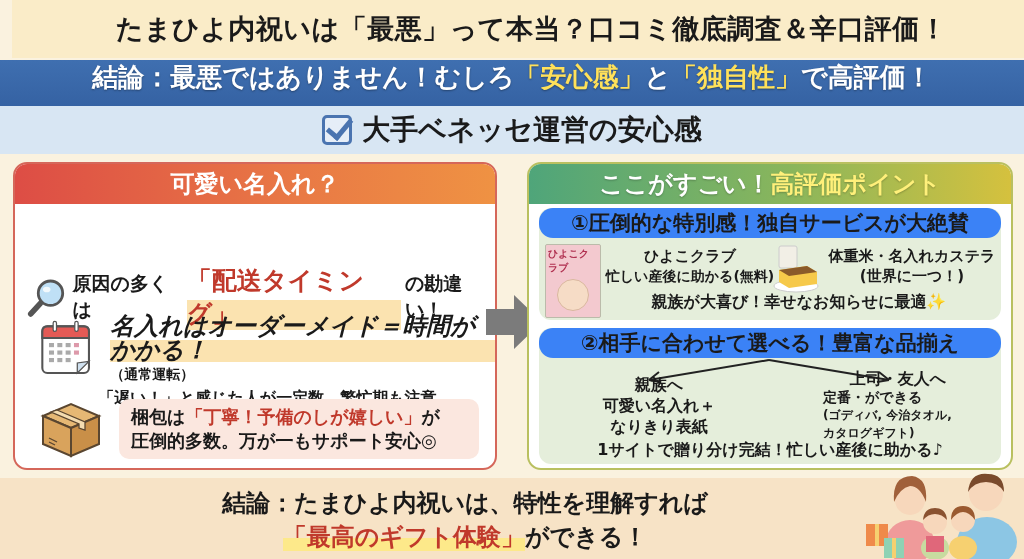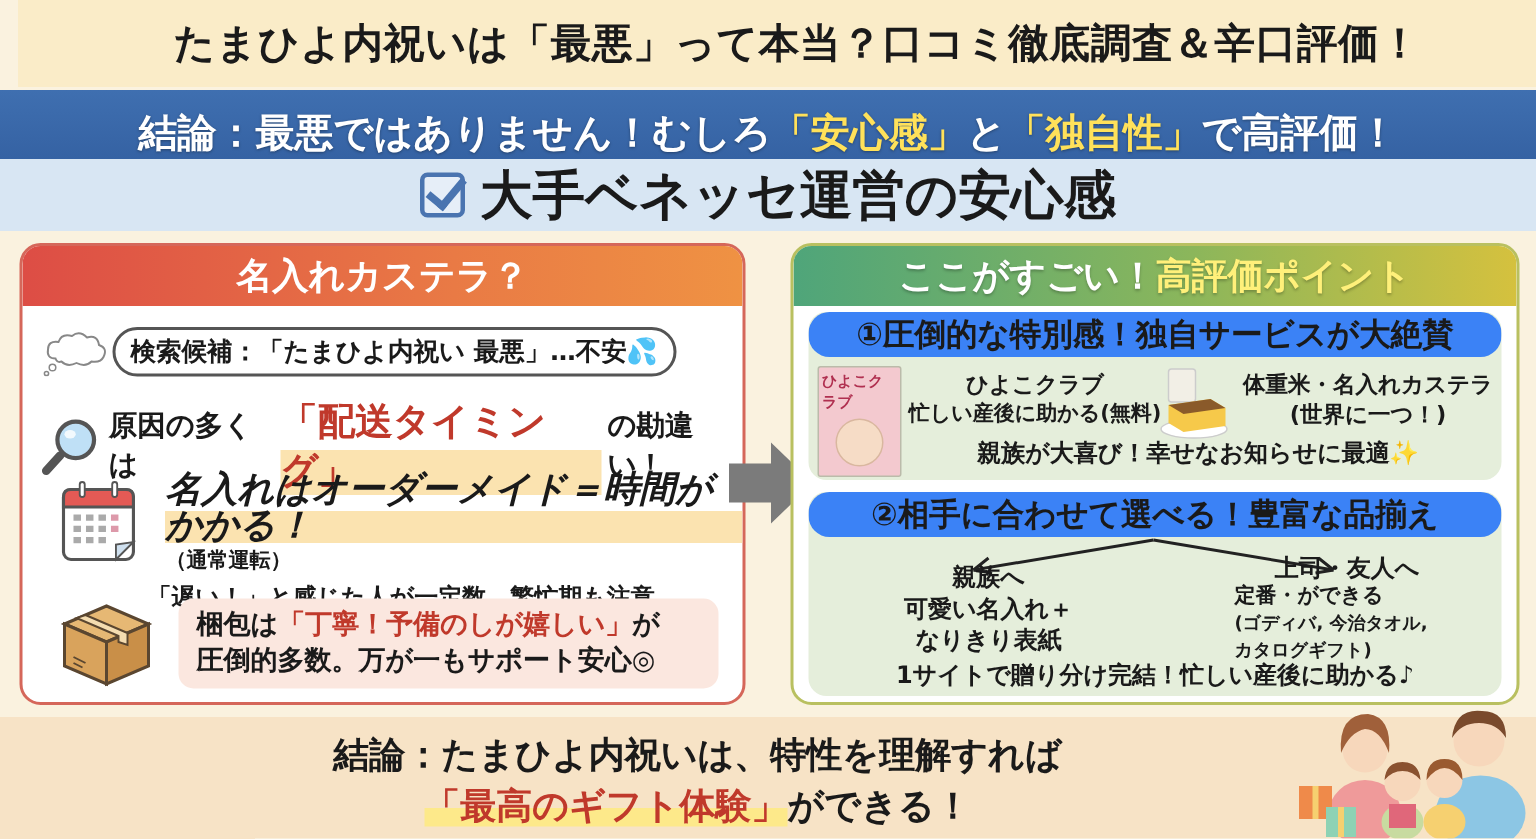--- a/index.html
+++ b/index.html
@@ -12,30 +12,30 @@
   }
   .title-bar {
     position: absolute; left: 12px; top: 0; width: 1024px; height: 58px;
     background: #faecc8;
     display: flex; align-items: center; justify-content: center;
     font-weight: bold; font-size: 27px; letter-spacing: 0.5px; padding-left: 15px;
   }
   .conclusion-bar {
     position: absolute; left: 0; top: 60px; width: 1024px; height: 46px;
     background: linear-gradient(180deg, #3f6fb0 0%, #3562a3 100%);
-    display: flex; align-items: flex-end; justify-content: center;
+    display: flex; align-items: flex-start; justify-content: center;
     color: #fff; font-weight: bold; font-size: 26px;
     text-shadow: 0 1px 2px rgba(0,0,0,0.35);
   }
   .conclusion-bar .hl { color: #ffe15a; }
   .trust-bar {
     position: absolute; left: 0; top: 106px; width: 1024px; height: 48px;
     background: #d8e6f3;
     display: flex; align-items: center; justify-content: center;
-    font-weight: bold; font-size: 35px; gap: 10px;
+    font-weight: bold; font-size: 28px; gap: 10px;
   }
   .check-icon {
     width: 30px; height: 30px; border: 3px solid #4a74b0; border-radius: 5px;
     background: #e6eef8; position: relative; display: inline-block;
   }
   .check-icon::after {
     content: ""; position: absolute; left: 7px; top: -4px; width: 10px; height: 20px;
     border-right: 5px solid #4a74b0; border-bottom: 5px solid #4a74b0;
     transform: rotate(40deg);
   }
@@ -133,31 +133,23 @@
   <span>で高評価！</span>
 </div>
 
 <div class="trust-bar">
   <span class="check-icon"></span>
   <span>大手ベネッセ運営の安心感</span>
 </div>
 
 <div class="panel-left">
   <div class="panel-head">
-    <span>名入れカステラ？</span>
-  </div>
-
-  <div class="row" style="left:12px; top:54px;">
-    <svg class="cloud-icon" viewBox="0 0 48 32">
-      <path d="M10 20 Q4 20 5 14 Q5 8 12 9 Q14 3 21 5 Q26 1 31 6 Q38 4 39 11 Q45 13 42 19 Q40 23 34 22 Q30 26 24 23 Q18 26 14 22 Q11 23 10 20 Z" fill="#fff" stroke="#888" stroke-width="1.3"></path>
-      <circle cx="8" cy="26" r="2.2" fill="#fff" stroke="#888" stroke-width="1"></circle>
-      <circle cx="4" cy="30" r="1.4" fill="#fff" stroke="#888" stroke-width="1"></circle>
-    </svg>
-    <span class="search-pill">検索候補：「たまひよ内祝い 最悪」…不安💦</span>
-  </div>
+    <span>可愛い名入れ？</span>
+  </div>
+
 
   <div class="row" style="left:12px; top:100px;">
     <svg class="magnifier-icon" viewBox="0 0 42 42">
       <line x1="14" y1="28" x2="4" y2="39" stroke="#555" stroke-width="6" stroke-linecap="round"></line>
       <circle cx="25" cy="17" r="13" fill="#bfe0f6" stroke="#555" stroke-width="3"></circle>
       <ellipse cx="21" cy="13" rx="4" ry="3" fill="#fff" opacity="0.8"></ellipse>
     </svg>
     <span style="font-weight:bold; font-size:19px; margin-left:6px;">原因の多くは</span>
     <span class="hl-red marker bold" style="font-size:25px; margin-left:6px;">「配送タイミング」</span>
     <span style="font-weight:bold; font-size:19px; margin-left:4px;">の勘違い！</span>

